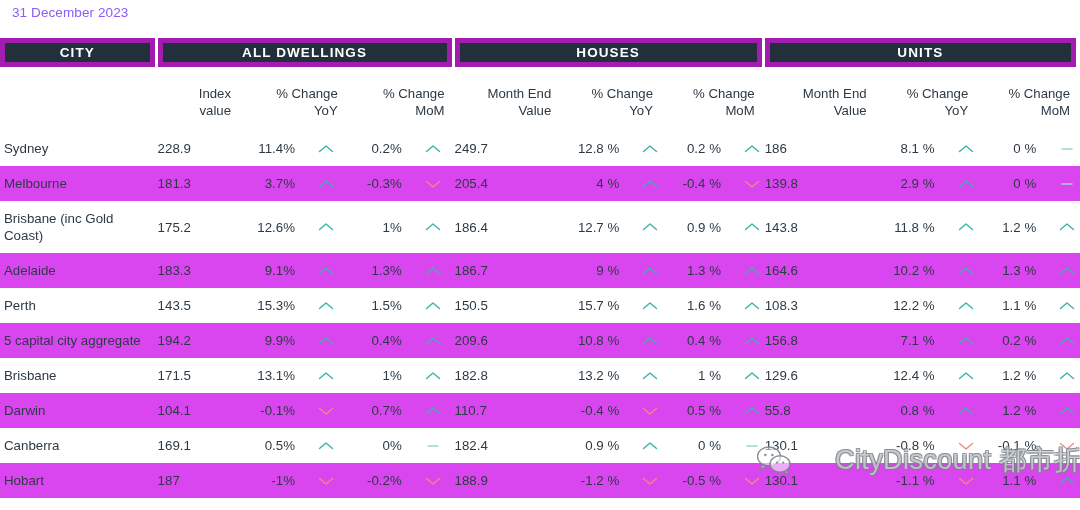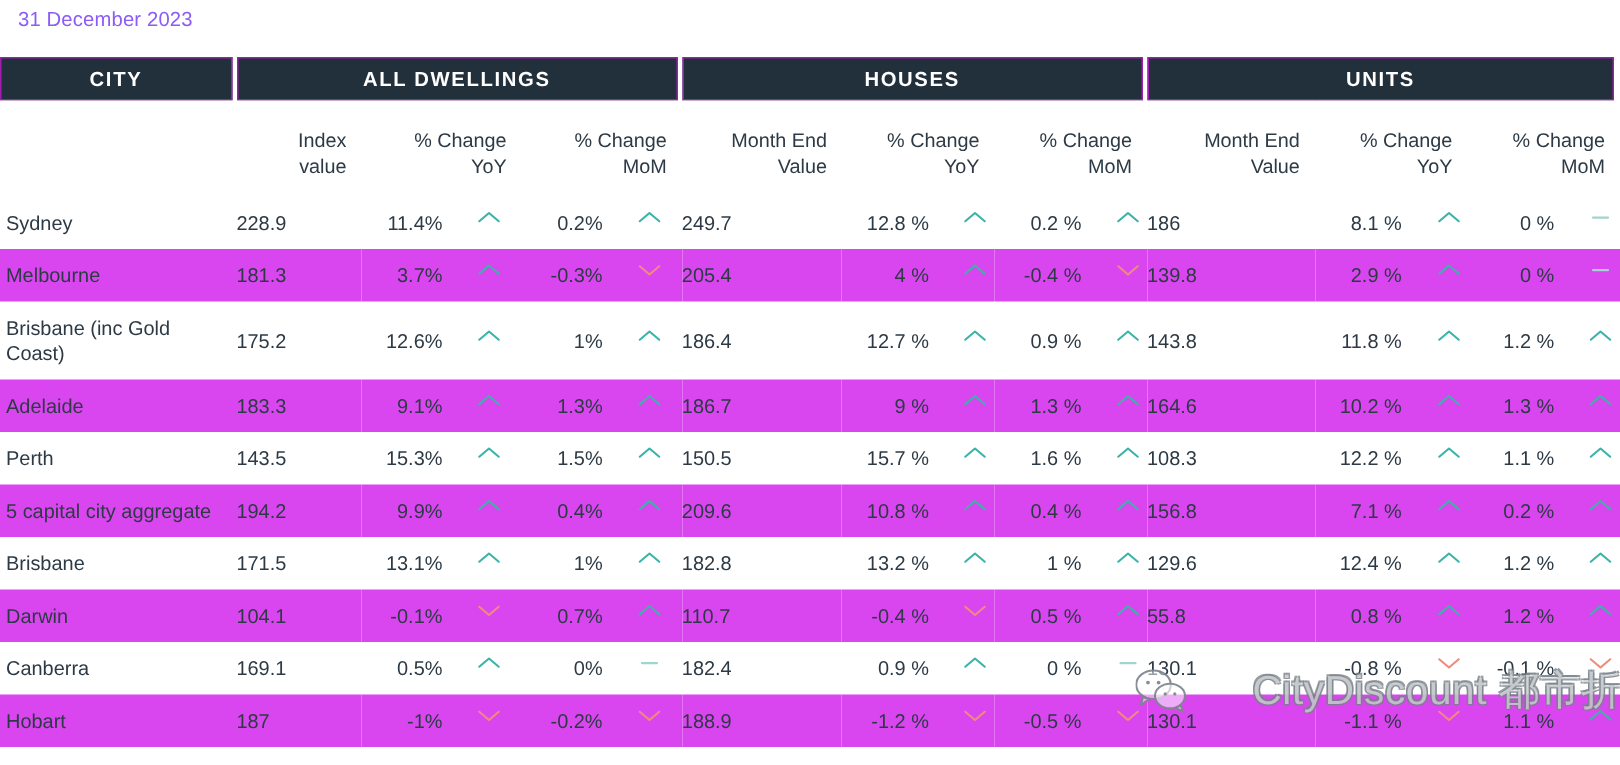--- a/index.html
+++ b/index.html
@@ -64,21 +64,21 @@
 
   .band {
     height: 29px;
     background: #22303c;
     color: #ffffff;
     font-size: 13.5px;
     letter-spacing: 1.1px;
     display: flex;
     align-items: center;
     justify-content: center;
-    border: 1px solid #a21caf;
+    border: 5px solid #a21caf;
     margin-right: 3px;
     white-space: nowrap;
   }
   .band.last { margin-right: 4px; }
 
   
   tr.sub-head th {
     background: #ffffff;
     color: #2d3a45;
     font-size: 13.2px;
@@ -107,21 +107,21 @@
     white-space: normal;
   }
   tbody tr td.num {
     padding-left: 0;
     text-align: left;
   }
 
   
   .pct-cell {
     display: flex;
-    align-items: flex-start;
+    align-items: center;
     justify-content: flex-start;
     gap: 12px;
   }
   .pct-val {
     display: inline-block;
     width: 54px;
     text-align: right;
     white-space: nowrap;
   }
   .pct-val.wide { width: 58px; }

